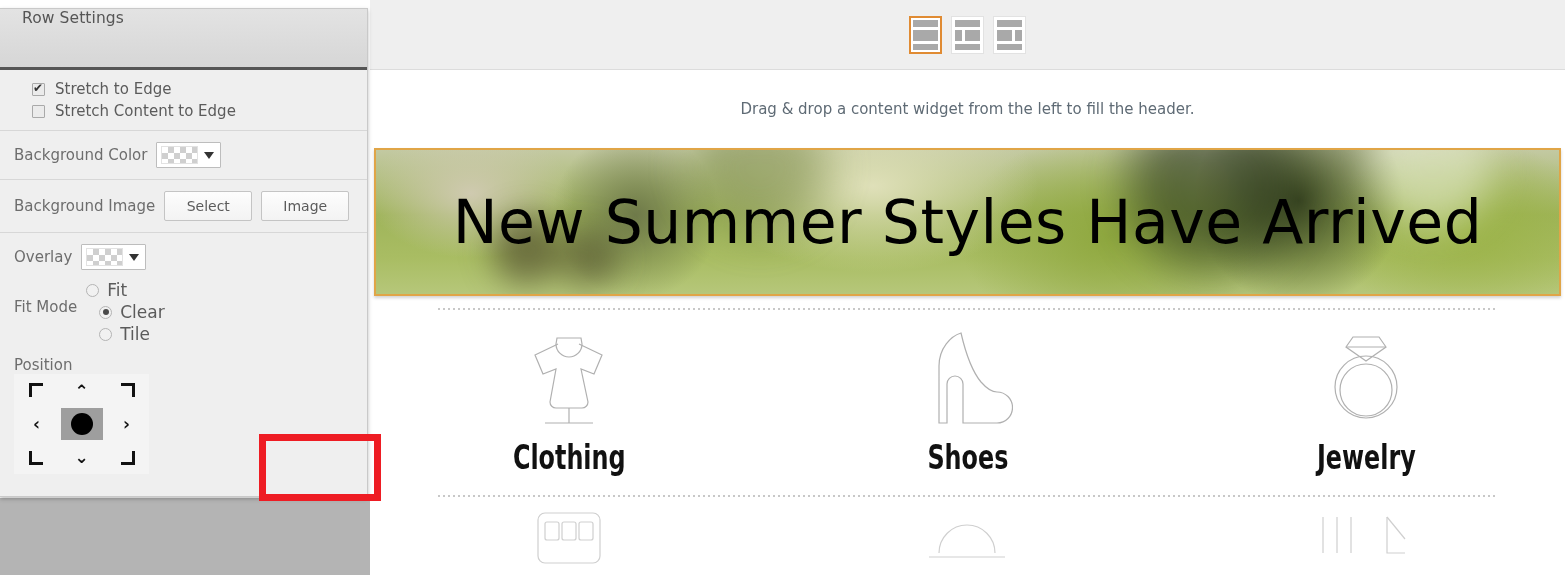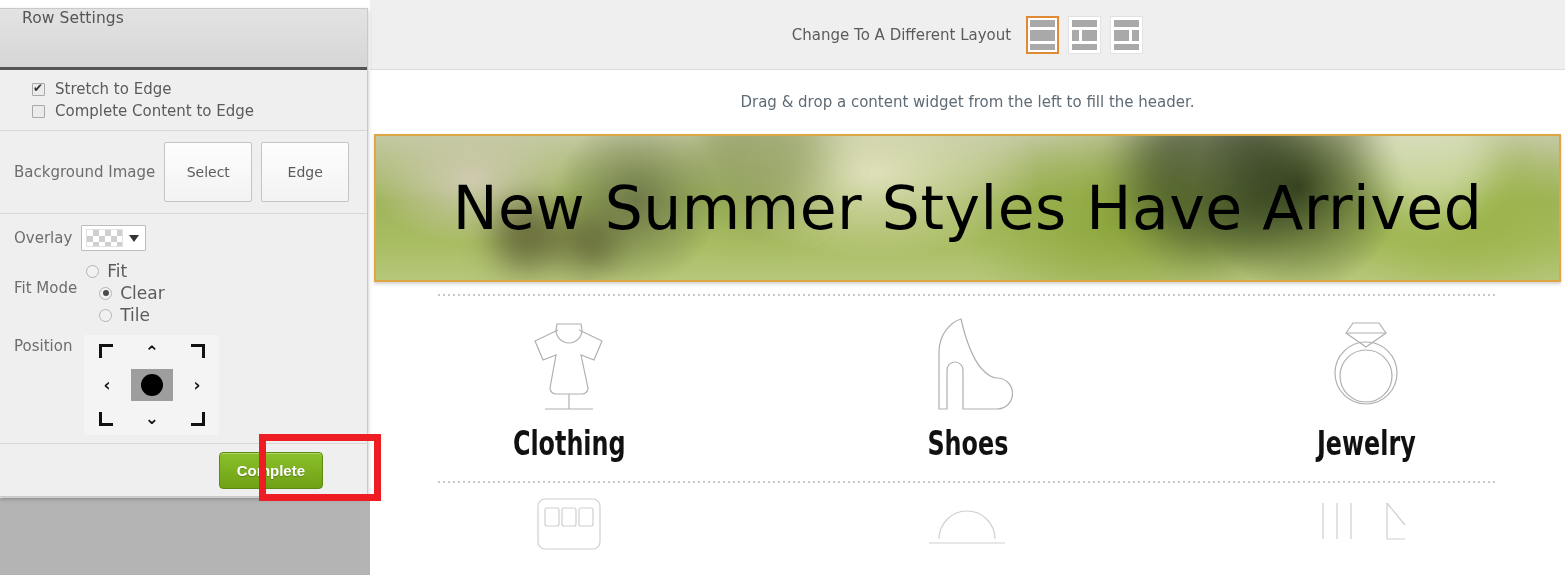--- a/index.html
+++ b/index.html
@@ -74,41 +74,41 @@
   .caret{
     margin-left:6px;margin-right:2px;
     width:0;height:0;border-left:5px solid transparent;
     border-right:5px solid transparent;border-top:7px solid #333;
   }
 
   .btn-lite{
     font-size:14px;color:#5b5b5b;
     background:linear-gradient(to bottom,#fdfdfd,#f3f3f3);
     border:1px solid #c4c4c4;border-radius:2px;
-    padding:21px 0;width:86px;text-align:center;
+    padding:6px 0;width:86px;text-align:center;
     margin-right:9px;cursor:pointer;
   }
 
   
   .radio-block{padding-left:0;}
   .rrow{display:flex;align-items:center;padding:1px 0;}
   .rad{
     width:13px;height:13px;border-radius:50%;
     border:1px solid #b4b4b4;background:#f1f1f1;
     margin-right:8px;position:relative;flex:none;
     box-sizing:border-box;
   }
   .rad.on:after{
     content:"";position:absolute;left:2.5px;top:2.5px;
     width:6px;height:6px;border-radius:50%;background:#4a4a4a;
   }
   .rrow .rlbl{font-size:17px;color:#5b5b5b;}
 
   
-  .pos-wrap{display:flex;align-items:flex-start;padding:6px 0 8px 14px;}
+  .pos-wrap{display:flex;align-items:flex-start;padding:6px 0 8px 14px;flex-direction:column;}
   .pos-label{font-size:15px;color:#6d6d6d;margin-right:12px;margin-top:2px;}
   .pos-pad{
     width:135px;height:100px;background:#f4f4f4;
     display:grid;grid-template-columns:1fr 1fr 1fr;grid-template-rows:1fr 1fr 1fr;
     place-items:center;
   }
   .pos-cell{
     width:100%;height:100%;display:flex;align-items:center;justify-content:center;
     font-size:17px;color:#111;cursor:pointer;font-weight:bold;
     font-family:"DejaVu Sans",sans-serif;
@@ -169,21 +169,21 @@
     width:33px;height:38px;background:#fff;border:1px solid #e2e2e2;
     box-sizing:border-box;padding:3px;cursor:pointer;
     display:flex;flex-direction:column;gap:3px;
   }
   .lay.sel{border:2px solid #e08b33;padding:2px;}
   .lay .bar{background:#a9a9a9;height:6px;width:100%;}
   .lay .mid{flex:1;display:flex;gap:3px;}
   .lay .mid .blk{background:#a9a9a9;height:100%;}
 
   #drop-hint{
-    height:64px;display:flex;align-items:center;justify-content:center;
+    height:78px;display:flex;align-items:center;justify-content:center;
     font-size:15px;color:#5f6b75;
   }
 
   
   #banner{
     position:relative;margin:0 4px;height:148px;
     border:2px solid #e0a547;box-sizing:border-box;
     overflow:hidden;
     background:
       radial-gradient(ellipse 160px 100px at 8% 30%, #cfcab0 0%, rgba(207,202,176,0) 65%),
@@ -245,30 +245,39 @@
     <span class="title">Row Settings</span>
   </div>
 
   <div class="sec">
     <div class="crow">
       <span class="cb checked"></span>
       <span class="lbl">Stretch to Edge</span>
     </div>
     <div class="crow">
       <span class="cb"></span>
-      <span class="lbl">Complete Content to Edge</span>
-    </div>
-  </div>
-
+      <span class="lbl">Stretch Content to Edge</span>
+    </div>
+  </div>
+
+  <div class="sec">
+    <div class="frow">
+      <span class="flabel">Background Color</span>
+      <span class="swatch-wrap">
+        <span class="swatch"></span>
+        <span class="caret"></span>
+      </span>
+    </div>
+  </div>
 
   <div class="sec">
     <div class="frow">
       <span class="flabel">Background Image</span>
       <span class="btn-lite">Select</span>
-      <span class="btn-lite">Edge</span>
+      <span class="btn-lite">Image</span>
     </div>
   </div>
 
   <div class="sec no-b">
     <div class="frow">
       <span class="flabel">Overlay</span>
       <span class="swatch-wrap">
         <span class="swatch"></span>
         <span class="caret"></span>
       </span>
@@ -335,31 +344,27 @@
         <div class="pos-cell">
           <span class="corner c-br">
               <i class="h"></i>
               <i class="v"></i>
             </span>
         </div>
       </div>
     </div>
   </div>
 
-  <div id="panel-footer">
-    <button id="complete-btn">Complete</button>
-  </div>
 </div>
 
 <div id="highlight-box"></div>
 
 <div id="canvas">
 
   <div id="toolbar">
-    <span class="tb-label">Change To A Different Layout</span>
     <span class="layout-icons">
       <span class="lay sel">
         <span class="bar" style="height:7px"></span>
         <span class="mid">
             <span class="blk" style="flex:1"></span>
           </span>
         <span class="bar" style="height:6px"></span>
       </span>
       <span class="lay">
         <span class="bar" style="height:7px"></span>

